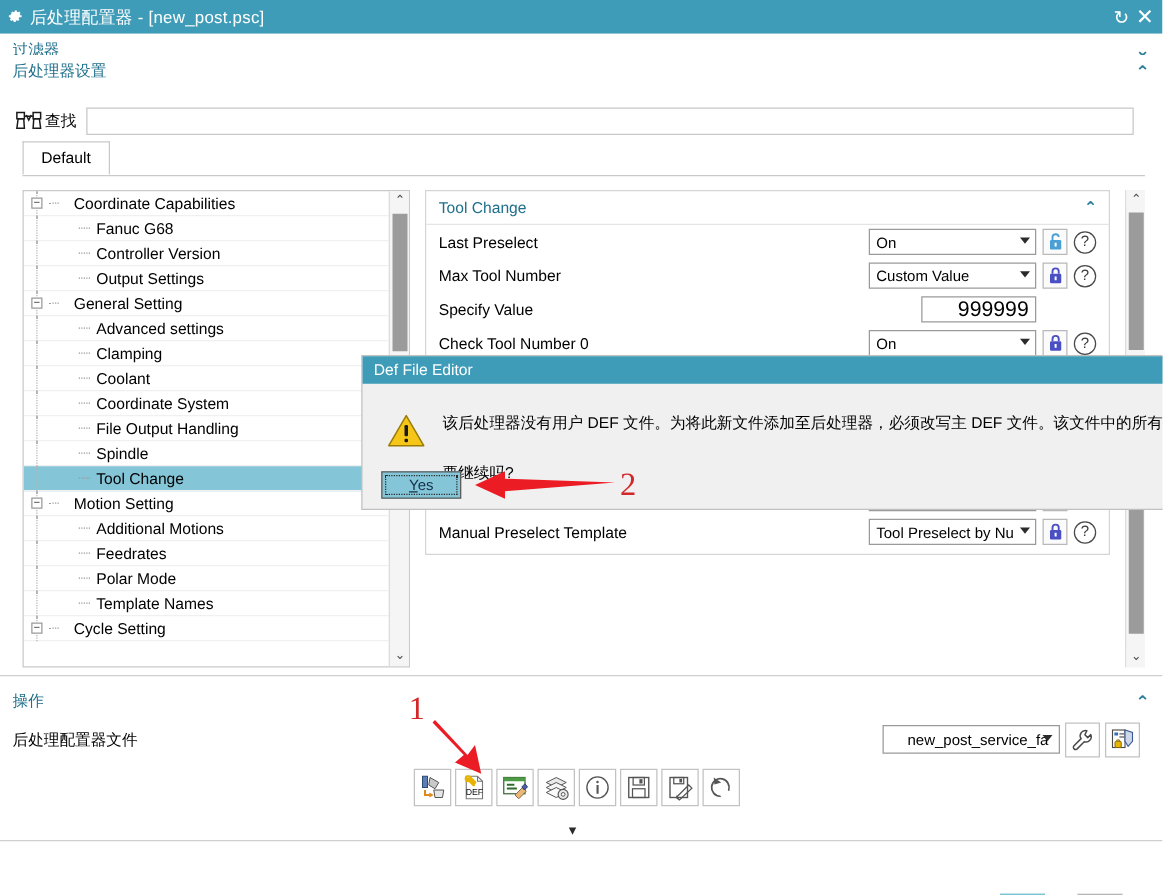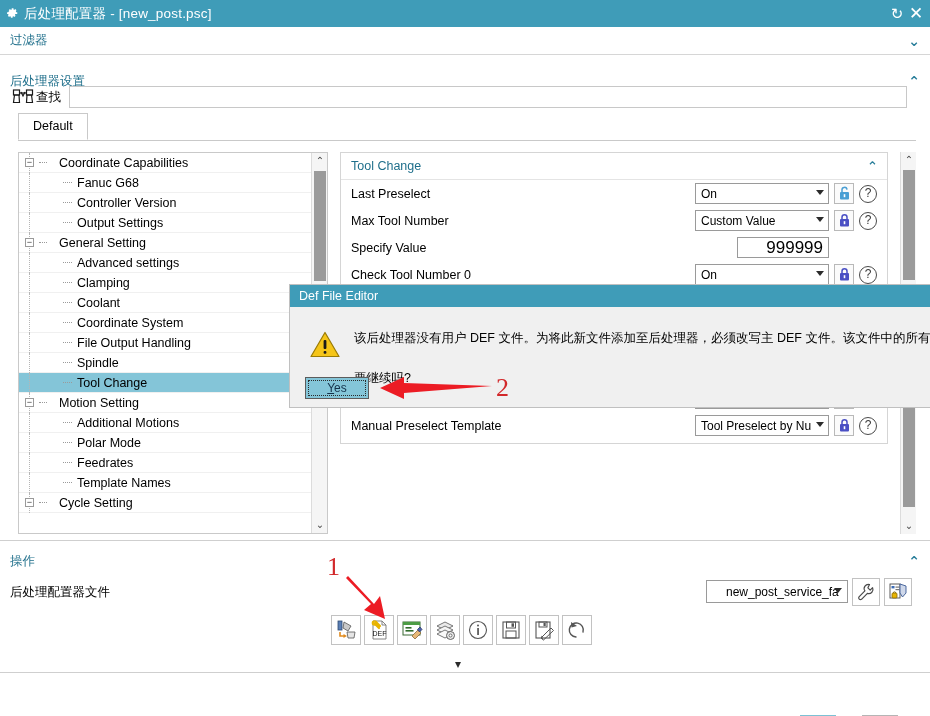--- a/index.html
+++ b/index.html
@@ -47,21 +47,21 @@
   .filterbar .chev { margin-left: auto; margin-right: 10px; color: #2a7f9b; font-size: 14px; font-weight: bold; }
 
   
   .panel-hdr {
     position: absolute; left: 0; width: 930px; height: 26px;
     background: #ffffff;
     display: flex; align-items: center;
   }
   .panel-hdr .label { margin-left: 10px; color: #1f6f8b; font-size: 12.5px; }
   .panel-hdr .chev { margin-left: auto; margin-right: 10px; color: #2a7f9b; font-size: 14px; font-weight: bold; }
-  #settings-hdr { top: 68px; }
+  #settings-hdr { top: 44px; }
 
   
   .findrow {
     position: absolute; left: 0; top: 82px; width: 930px; height: 30px;
     display: flex; align-items: center;
   }
   .binoc { margin-left: 12px; width: 22px; height: 18px; }
   .findrow .find-label { margin-left: 2px; font-size: 12.5px; }
   .find-input {
     margin-left: 8px; width: 838px; height: 22px;
@@ -398,26 +398,26 @@
           <span class="tlabel">Motion Setting</span>
         </div>
         <div class="tree-row lvl1">
           <span class="vline"></span>
           <span class="dash" style="left: 44px; width: 9px;"></span>
           <span class="tlabel">Additional Motions</span>
         </div>
         <div class="tree-row lvl1">
           <span class="vline"></span>
           <span class="dash" style="left: 44px; width: 9px;"></span>
+          <span class="tlabel">Feedrates</span>
+        </div>
+        <div class="tree-row lvl1">
+          <span class="vline"></span>
+          <span class="dash" style="left: 44px; width: 9px;"></span>
           <span class="tlabel">Polar Mode</span>
-        </div>
-        <div class="tree-row lvl1">
-          <span class="vline"></span>
-          <span class="dash" style="left: 44px; width: 9px;"></span>
-          <span class="tlabel">Feedrates</span>
         </div>
         <div class="tree-row lvl1">
           <span class="vline"></span>
           <span class="dash" style="left: 44px; width: 9px;"></span>
           <span class="tlabel">Template Names</span>
         </div>
         <div class="tree-row lvl0">
           <span class="vline"></span>
           <span class="tw">−</span>
           <span class="dash" style="left: 20px;"></span>

